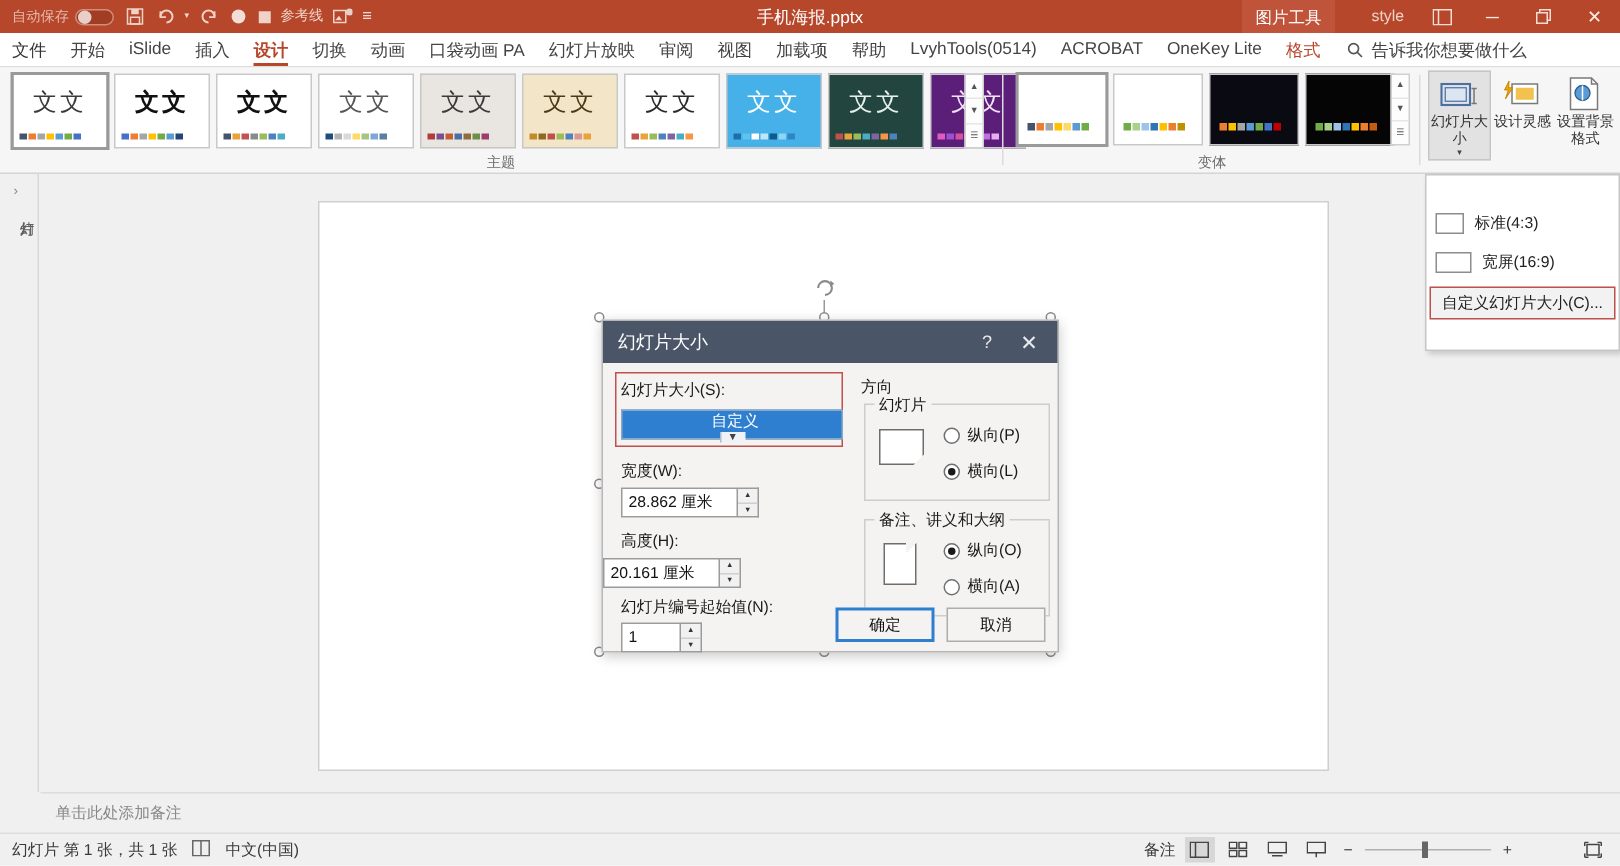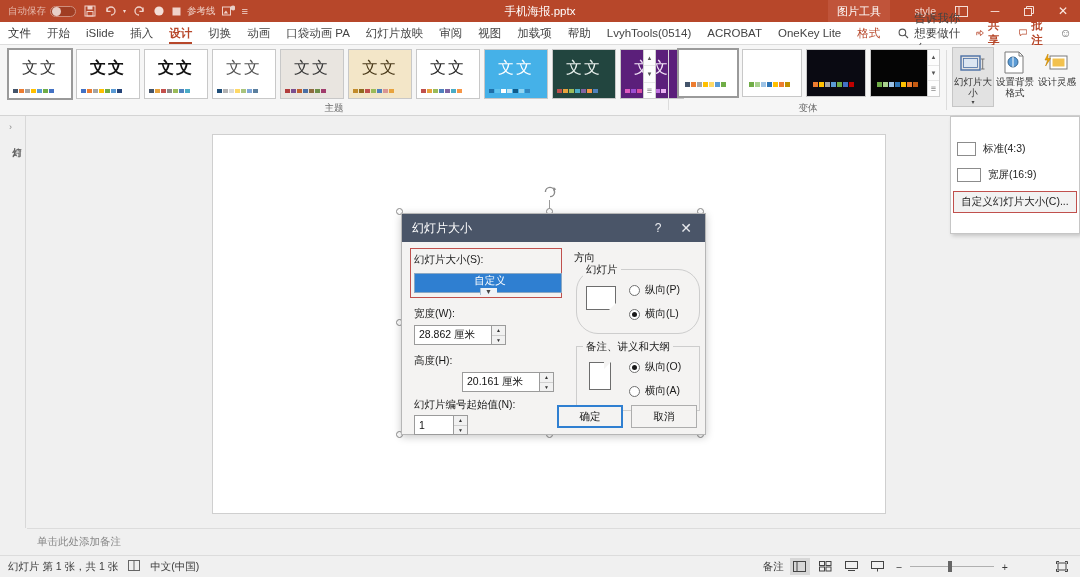--- a/index.html
+++ b/index.html
@@ -381,35 +381,20 @@
     <div class="tab">ACROBAT</div>
     <div class="tab">OneKey Lite</div>
     <div class="tab ctx">格式</div>
     <div class="tell-me">
       <svg width="11" height="11" viewBox="0 0 11 11">
           <circle cx="4.4" cy="4.4" r="3.3" fill="none" stroke="#555" stroke-width="1.1"></circle>
           <line x1="6.9" y1="6.9" x2="10" y2="10" stroke="#555" stroke-width="1.1"></line>
         </svg>
       <span>告诉我你想要做什么</span>
     </div>
-    <div class="tab-right">
-      <div class="share-btn">
-        <svg width="11" height="10" viewBox="0 0 11 10">
-            <path d="M1 8 L1 4 L6 4 L6 1.5 L10 5 L6 8.5 L6 6 L2.5 6" fill="none" stroke="#b7472a" stroke-width="1.1"></path>
-          </svg>
-        <span>共享</span>
-      </div>
-      <div class="comment-btn">
-        <svg width="11" height="10" viewBox="0 0 11 10">
-            <path d="M0.6 0.6 L10.4 0.6 L10.4 6.6 L4 6.6 L1.8 9 L1.8 6.6 L0.6 6.6 Z" fill="none" stroke="#b7472a" stroke-width="1"></path>
-          </svg>
-        <span>批注</span>
-      </div>
-      <div class="smiley">☺</div>
-    </div>
   </div>
 
   <div class="ribbon">
 
     <div class="ribbon-group themes">
       <div class="theme-strip" id="theme-strip">
           <div class="theme-thumb sel" style="background: rgb(255, 255, 255);">
             <div class="tt-text" style="color: rgb(58, 58, 58);">文文</div>
             <div class="tt-swatches">
               <i style="background: rgb(68, 84, 106);"></i>
@@ -603,39 +588,39 @@
                 <rect x="1" y="3" width="19" height="14" fill="none" stroke="#4a6fa5" stroke-width="1.4"></rect>
                 <rect x="3.5" y="5.5" width="14" height="9" fill="#dce6f2" stroke="#4a6fa5" stroke-width="0.8"></rect>
                 <path d="M21 6 L24.5 6 M21 16 L24.5 16 M22.7 6 L22.7 16" stroke="#777" stroke-width="1"></path>
               </svg>
           </span>
           <span>幻灯片大小</span>
           <span style="font-size:6px;color:#444;">▾</span>
         </div>
         <div class="bigbtn">
           <span class="ico">
+            <svg width="26" height="22" viewBox="0 0 26 22">
+                <rect x="6" y="4" width="17" height="13" fill="#fff" stroke="#7a7a7a" stroke-width="1"></rect>
+                <rect x="8.5" y="6.5" width="12" height="8" fill="#f2c14e"></rect>
+                <path d="M4 2 L1 8 L3.6 8 L1.6 14 L6.5 6.5 L3.8 6.5 Z" fill="#f0a500" stroke="#c07f00" stroke-width="0.6"></path>
+              </svg>
+          </span>
+          <span>设计灵感</span>
+        </div>
+        <div class="bigbtn">
+          <span class="ico">
             <svg width="26" height="24" viewBox="0 0 26 24">
                 <path d="M3 1 L17 1 L21 5 L21 22 L3 22 Z" fill="#fff" stroke="#7a7a7a" stroke-width="1"></path>
                 <path d="M17 1 L17 5 L21 5" fill="none" stroke="#7a7a7a" stroke-width="1"></path>
                 <circle cx="11" cy="11" r="5" fill="#5b9bd5" stroke="#2e5f8a" stroke-width="0.9"></circle>
                 <path d="M11 6 L11 16" stroke="#fff" stroke-width="1"></path>
               </svg>
           </span>
           <span>设置背景格式</span>
         </div>
-        <div class="bigbtn">
-          <span class="ico">
-            <svg width="26" height="22" viewBox="0 0 26 22">
-                <rect x="6" y="4" width="17" height="13" fill="#fff" stroke="#7a7a7a" stroke-width="1"></rect>
-                <rect x="8.5" y="6.5" width="12" height="8" fill="#f2c14e"></rect>
-                <path d="M4 2 L1 8 L3.6 8 L1.6 14 L6.5 6.5 L3.8 6.5 Z" fill="#f0a500" stroke="#c07f00" stroke-width="0.6"></path>
-              </svg>
-          </span>
-          <span>设计灵感</span>
-        </div>
       </div>
     </div>
   </div>
 
   <div class="dropdown">
     <div class="dd-item">
       <span class="mini" style="width:19px;height:14px;"></span>
       <span>标准(4:3)</span>
     </div>
     <div class="dd-item">
@@ -698,42 +683,42 @@
           <div style="position:absolute;left:12px;top:65px;" class="fld-label">宽度(W):</div>
           <div class="spin-row" style="left:12px;top:83px;">
             <div class="spinbox">28.862 厘米</div>
             <div class="spin-btns">
               <div>▲</div>
               <div>▼</div>
             </div>
           </div>
 
           <div style="position:absolute;left:12px;top:112px;" class="fld-label">高度(H):</div>
-          <div class="spin-row" style="left:12px;top:130px;padding-left:48px;">
+          <div class="spin-row" style="left:0;top:130px;">
             <div class="spinbox">20.161 厘米</div>
             <div class="spin-btns">
               <div>▲</div>
               <div>▼</div>
             </div>
           </div>
 
           <div style="position:absolute;left:12px;top:156px;" class="fld-label">幻灯片编号起始值(N):</div>
           <div class="spin-row" style="left:12px;top:173px;">
             <div class="spinbox" style="width:40px;">1</div>
             <div class="spin-btns">
               <div>▲</div>
               <div>▼</div>
             </div>
           </div>
         </div>
 
         <div class="right-col">
           <div class="grp-title" style="left:4px;top:9px;">方向</div>
 
-          <div class="fieldset" style="left:6px;top:27px;width:124px;height:65px;border-radius:22px;">
+          <div class="fieldset" style="left:6px;top:27px;width:124px;height:65px;">
             <span class="fs-legend">幻灯片</span>
             <div style="position:absolute;left:9px;top:16px;">
               <div class="pageicon-land"></div>
             </div>
             <div class="radio-row" style="position:absolute;left:52px;top:13px;">
               <span class="radio"></span>
               <span>纵向(P)</span>
             </div>
             <div class="radio-row" style="position:absolute;left:52px;top:37px;">
               <span class="radio on"></span>

